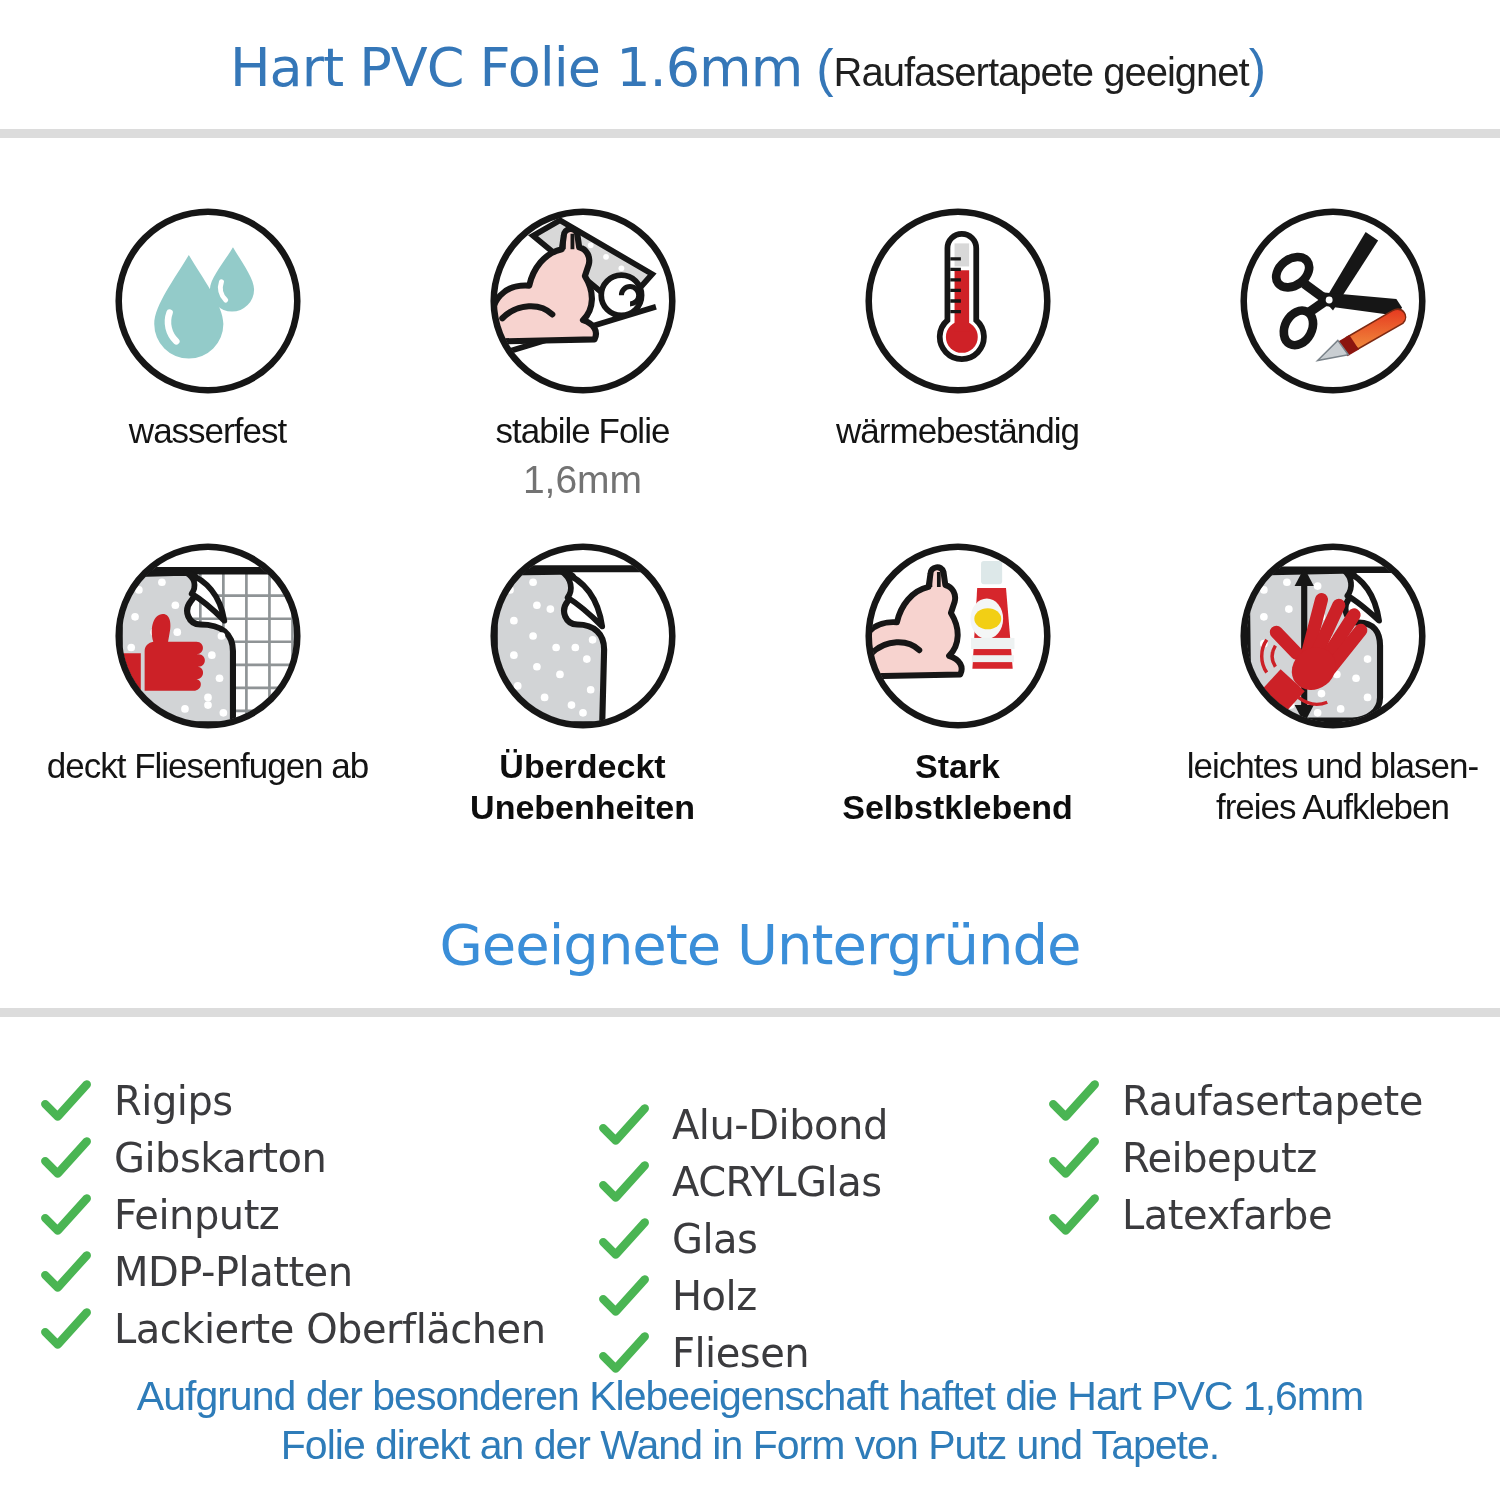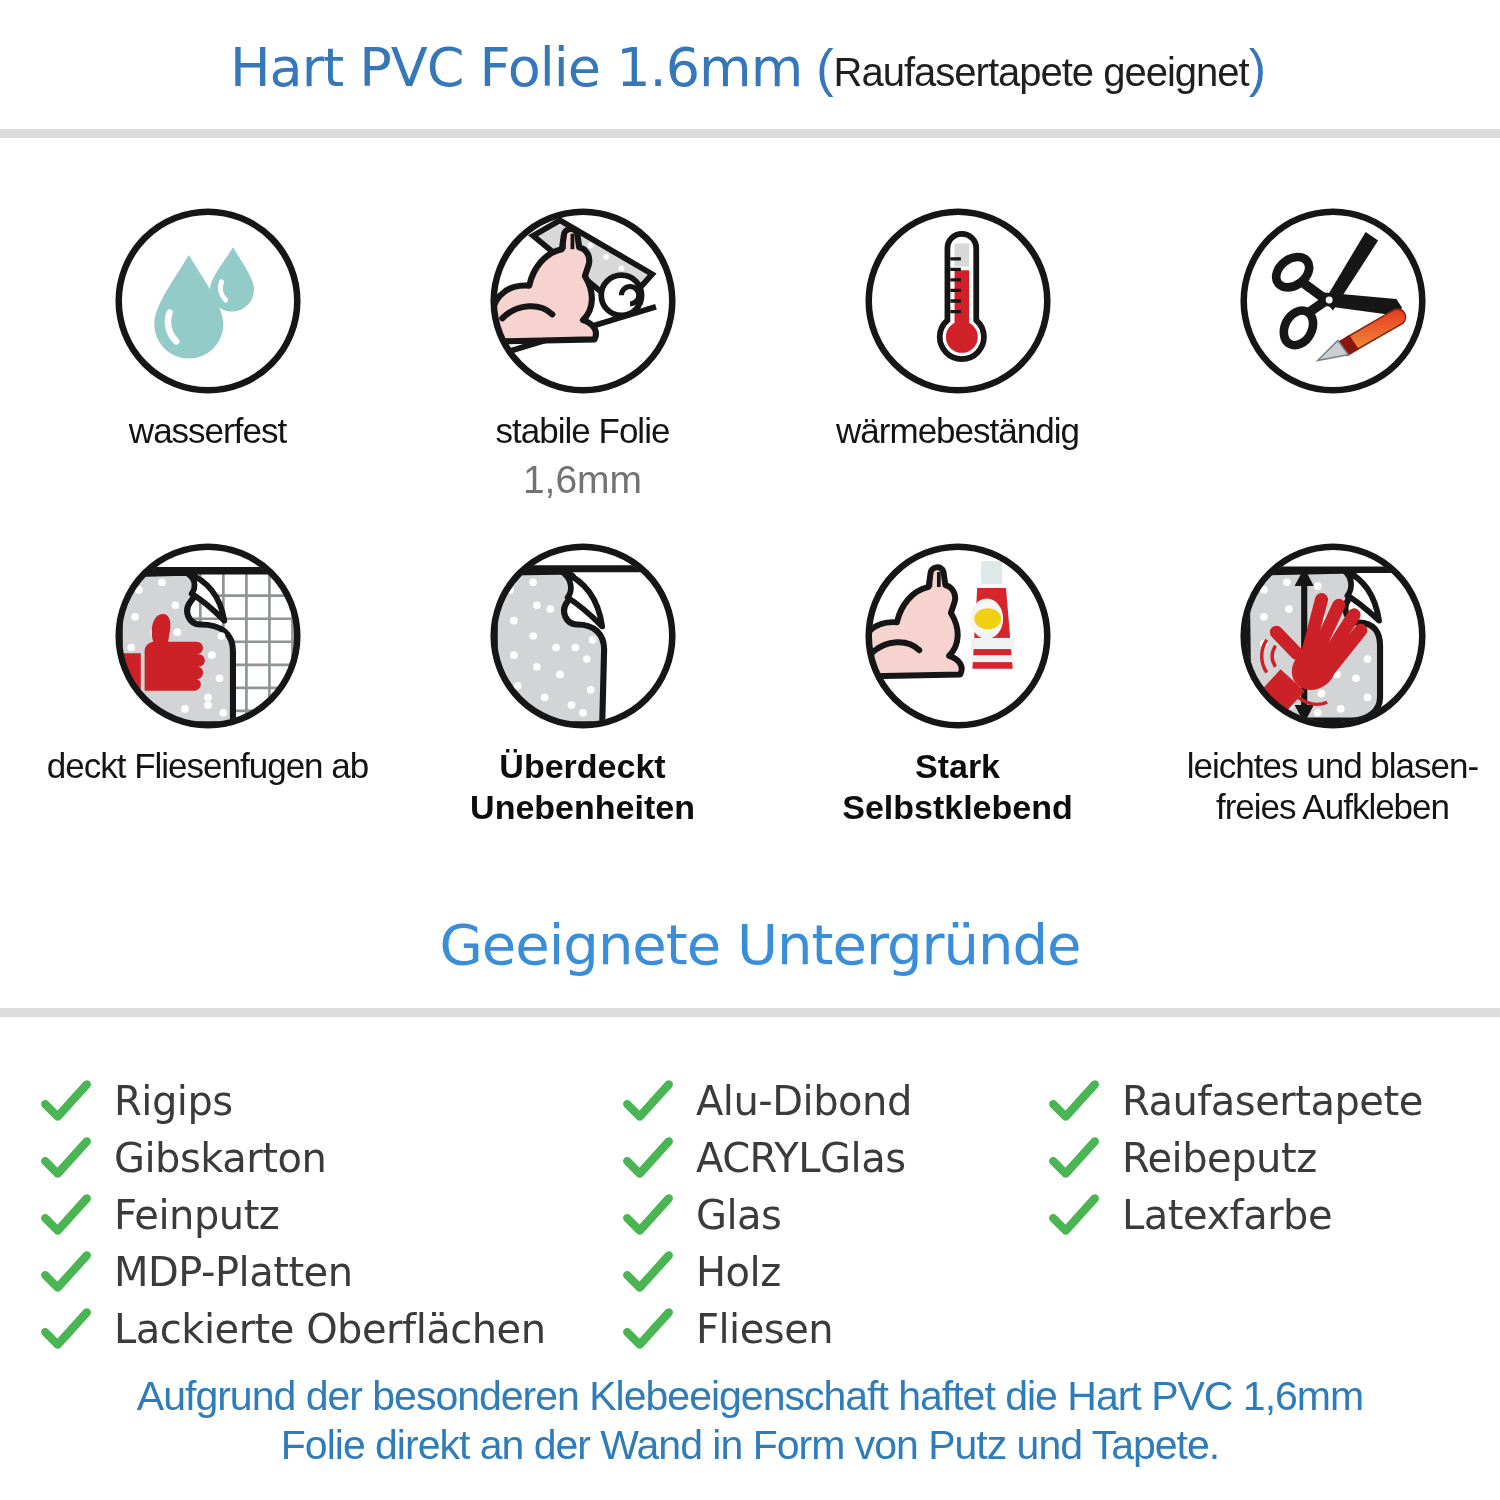--- a/index.html
+++ b/index.html
@@ -28,21 +28,21 @@
   .feat-label.bold{font-family:Liberation Sans, sans-serif;font-weight:bold;font-size:34px;letter-spacing:0;color:#0d0d0d;line-height:1.22;}
   .feat-sub{font-size:39px;color:#737373;margin-top:6px;letter-spacing:0;}
 
   
   .section-title{position:absolute;top:912px;left:0;width:1500px;margin:0;text-align:center;
     font-family:"DejaVu Sans",sans-serif;font-weight:400;font-size:56px;color:#3a8ed8;letter-spacing:-1px;padding-left:10px;}
 
   
   .surf-col{position:absolute;top:1072px;}
   .surf-col.c1{left:40px;}
-  .surf-col.c2{left:622px;}
+  .surf-col.c2{left:598px;margin-top:24px;}
   .surf-col.c3{left:1048px;}
   .surf-row{display:flex;align-items:center;height:57px;}
   .chk{width:52px;height:44px;flex:0 0 auto;margin-right:22px;}
   .chk svg{display:block;width:52px;height:44px;}
   .surf-label{font-family:"DejaVu Sans",sans-serif;font-size:40px;color:#3b3b3e;letter-spacing:-0.5px;white-space:nowrap;}
 
   
   .footer{position:absolute;top:1372px;left:0;width:1500px;text-align:center;
     font-size:41px;line-height:1.2;color:#2e7cb9;letter-spacing:-1px;}
 </style>

